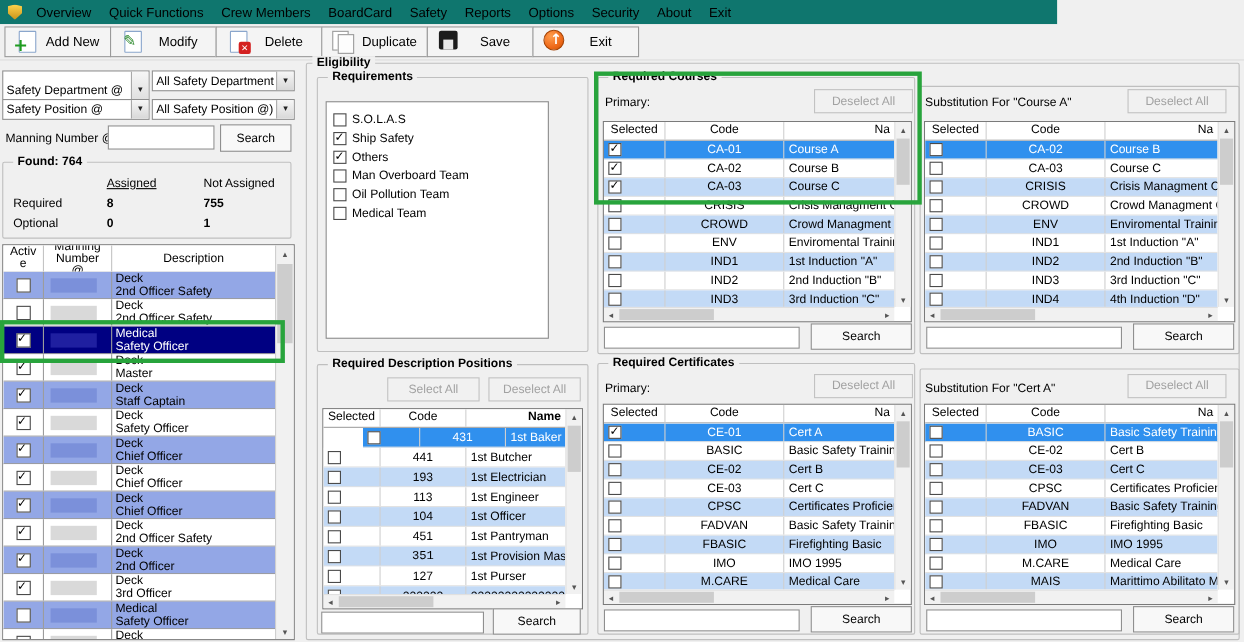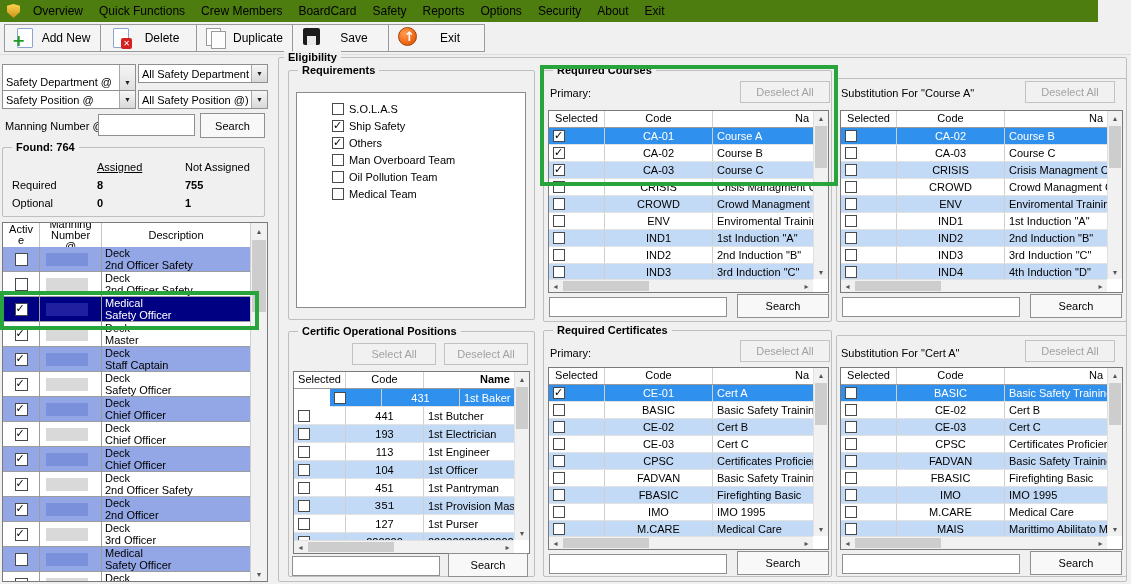--- a/index.html
+++ b/index.html
@@ -1,21 +1,21 @@
 <!DOCTYPE html>
 <html><head>
 <meta charset="utf-8">
 <style>
   html,body{margin:0;padding:0;}
   .app{position:relative;width:1131px;height:584px;overflow:hidden;background:#f0f0f0;
        font-family:"Liberation Sans","DejaVu Sans",sans-serif;font-size:11px;color:#000;
        --green:#28a43c;--navy:#000082;--selblue:#3090ee;--altblue:#c3daf6;--crewalt:#93a7e6;}
 
   
-  .menubar{position:absolute;left:0;top:0;width:1098px;height:22px;background:#4d7c0f;
+  .menubar{position:absolute;left:0;top:0;width:961px;height:22px;background:#0f766e;
            border-bottom:1px solid #e6e6e8;display:flex;align-items:center;}
   .i-shield{width:13px;height:14px;margin:0 5px 0 7px;flex:none;
             background:linear-gradient(#ffd34d,#c8931a);
             clip-path:polygon(50% 0,100% 12%,100% 58%,50% 100%,0 58%,0 12%);}
   .menu-item{padding:0 8px;font-size:12px;line-height:22px;cursor:default;white-space:nowrap;}
 
   
   .toolbar{position:absolute;left:0;top:22px;width:1131px;height:32px;background:#f0f0f0;
            border-bottom:1px solid #dcdcdc;}
   .tbar-group{position:absolute;left:5px;top:2px;height:28px;display:flex;}
@@ -84,22 +84,22 @@
   .cc-desc{flex:1;padding:1px 0 0 3px;line-height:11.5px;overflow:hidden;white-space:nowrap;}
 
   
   .cb{display:inline-block;width:13px;height:13px;background:#fff;border:1px solid #4a4a4a;
       box-sizing:border-box;position:relative;flex:none;}
   .cb.small{width:12px;height:12px;}
   .cb.checked::after{content:"\2713";position:absolute;left:0px;top:-2px;font-size:11px;
       font-weight:bold;color:#000;line-height:13px;}
 
   
-  .req-box{position:absolute;left:296px;top:92px;width:230px;height:216px;background:#fff;
-      border:1px solid #8a8a8a;box-sizing:border-box;padding-top:7px;padding-left:29px;}
+  .req-box{position:absolute;left:296px;top:92px;width:203px;height:216px;background:#fff;
+      border:1px solid #8a8a8a;box-sizing:border-box;padding-top:7px;}
   .req-item{height:17px;display:flex;align-items:center;gap:5px;padding-left:6px;}
 
   
   .datatable{position:absolute;background:#fff;border:1px solid #7a7a7a;box-sizing:border-box;overflow:hidden;}
   .dt-head{position:absolute;top:0;left:0;right:15px;height:16px;display:flex;background:#fff;
       border-bottom:1px solid #9a9a9a;}
   .dt-hcell{border-right:1px solid #d0d0d0;text-align:center;line-height:15px;box-sizing:border-box;
       overflow:hidden;white-space:nowrap;flex:none;}
   .dt-hname{flex:1;padding:0 4px;border-right:none;}
   .dt-body{position:absolute;top:17px;left:0;right:15px;bottom:13px;overflow:hidden;background:#fff;}
@@ -148,20 +148,24 @@
         <div class="menu-item">About</div>
         <div class="menu-item">Exit</div>
       </div>
   </div>
 
   <div class="toolbar">
     <div class="tbar-group" id="toolbar-buttons">
         <div class="tbtn">
           <span class="tb-icon i-add-new"></span>
           <span class="tb-label">Add New</span>
+        </div>
+        <div class="tbtn">
+          <span class="tb-icon i-modify"></span>
+          <span class="tb-label">Modify</span>
         </div>
         <div class="tbtn">
           <span class="tb-icon i-delete"></span>
           <span class="tb-label">Delete</span>
         </div>
         <div class="tbtn">
           <span class="tb-icon i-duplicate"></span>
           <span class="tb-label">Duplicate</span>
         </div>
         <div class="tbtn">
@@ -416,21 +420,21 @@
         <span class="cb small"></span>
         <span class="req-label">Oil Pollution Team</span>
       </div>
       <div class="req-item">
         <span class="cb small"></span>
         <span class="req-label">Medical Team</span>
       </div>
     </div>
 
   <div class="gbox" style="left:288px;top:331px;width:247px;height:246px;"></div>
-  <div class="gtitle" style="left:298px;top:325px;">Certific Operational Positions</div>
+  <div class="gtitle" style="left:298px;top:325px;">Required Description Positions</div>
   <div class="btn disabled" style="left:352px;top:343px;width:84px;height:22px;">Select All</div>
   <div class="btn disabled" style="left:444px;top:343px;width:84px;height:22px;">Deselect All</div>
   <div class="datatable" id="tbl-op" style="left:293px;top:371px;width:237px;height:183px;">
       <div class="dt-head">
         <div class="dt-hcell" style="width: 52px;">Selected</div>
         <div class="dt-hcell" style="width: 78px;">Code</div>
         <div class="dt-hcell dt-hname" style="text-align: right; font-weight: bold;">Name</div>
       </div>
       <div class="dt-body">
         <div class="dt-row hl" style="height: 18px; margin-left: 36px;">

